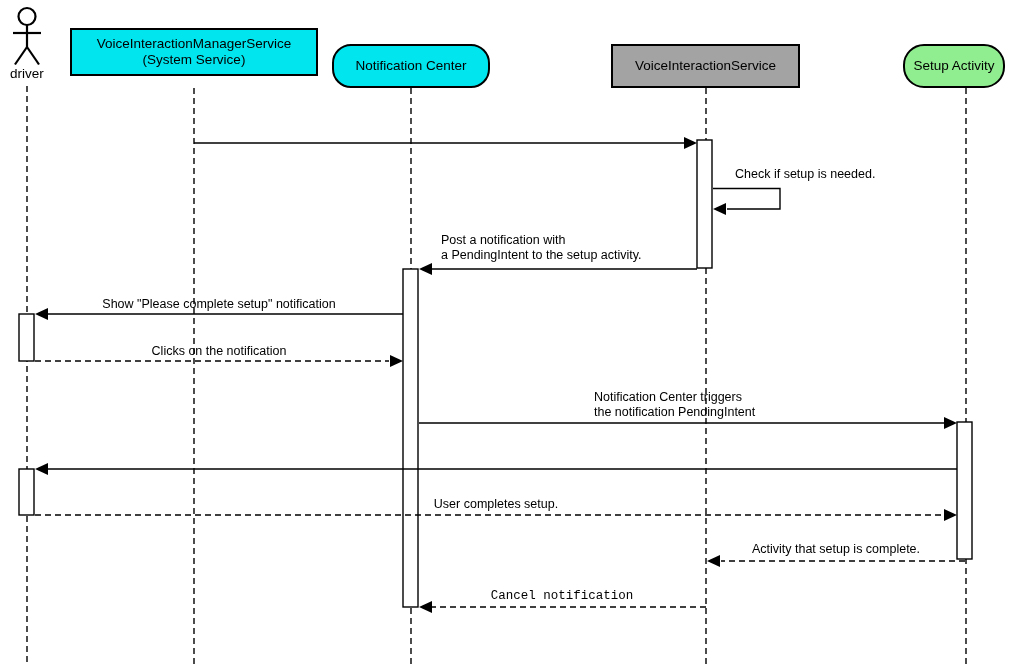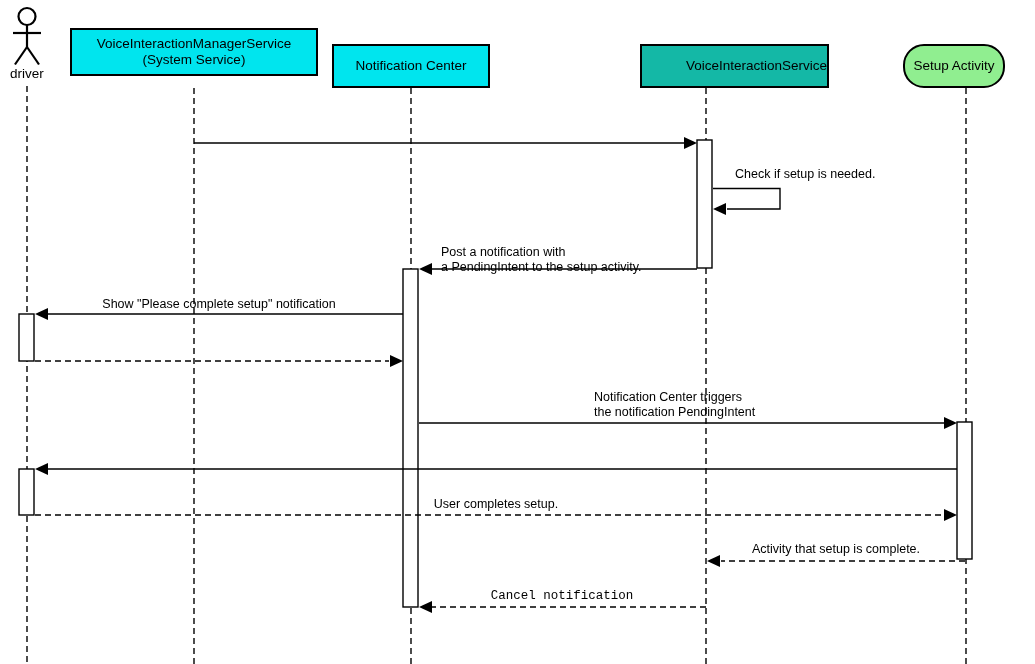--- a/index.html
+++ b/index.html
@@ -101,42 +101,43 @@
     <polygon points="419,607 432,601 432,613" fill="#000"></polygon>
   </svg>
 
   <div class="actor-label">driver</div>
 
   <div class="participant-box bg-cyan" style="left: 70px; top: 28px; width: 248px; height: 48px; background: rgb(0, 229, 238);">
     <div>VoiceInteractionManagerService</div>
     <div>(System Service)</div>
   </div>
 
-  <div class="participant-box bg-cyan" style="left: 332px; top: 44px; width: 158px; height: 44px; background: rgb(0, 229, 238);">
+  <div class="participant-box bg-cyan" style="left: 332px; top: 44px; width: 158px; height: 44px; background: rgb(0, 229, 238); border-radius: 19px;">
     <div>Notification Center</div>
   </div>
 
-  <div class="participant-box bg-green" style="left: 640px; top: 44px; width: 189px; height: 44px; background: #14b8a6; align-items: flex-end;">
+  <div class="participant-box bg-green" style="left: 611px; top: 44px; width: 189px; height: 44px; background: #a3a3a3;">
     <div>VoiceInteractionService</div>
   </div>
 
   <div class="participant-box bg-green" style="left: 903px; top: 44px; width: 102px; height: 44px; background: rgb(144, 238, 144); border-radius: 21px;">
     <div>Setup Activity</div>
   </div>
 
 
   <div class="msg-label" style="left:735px; top:167px;">Check if setup is needed.</div>
 
-  <div class="msg-label" style="left:441px; top:233px;margin-top:12px;">
+  <div class="msg-label" style="left:441px; top:233px;">
     <div>Post a notification with</div>
     <div>a PendingIntent to the setup activity.</div>
   </div>
 
   <div class="msg-label msg-center" style="left:19px; top:297px;">Show "Please complete setup" notification</div>
 
+  <div class="msg-label msg-center" style="left:19px; top:344px;">Clicks on the notification</div>
 
   <div class="msg-label" style="left:594px; top:390px;">
     <div>Notification Center triggers</div>
     <div>the notification PendingIntent</div>
   </div>
 
 
   <div class="msg-label msg-center" style="left:296px; top:497px;">User completes setup.</div>
 
   <div class="msg-label msg-center" style="left:636px; top:542px;">Activity that setup is complete.</div>

